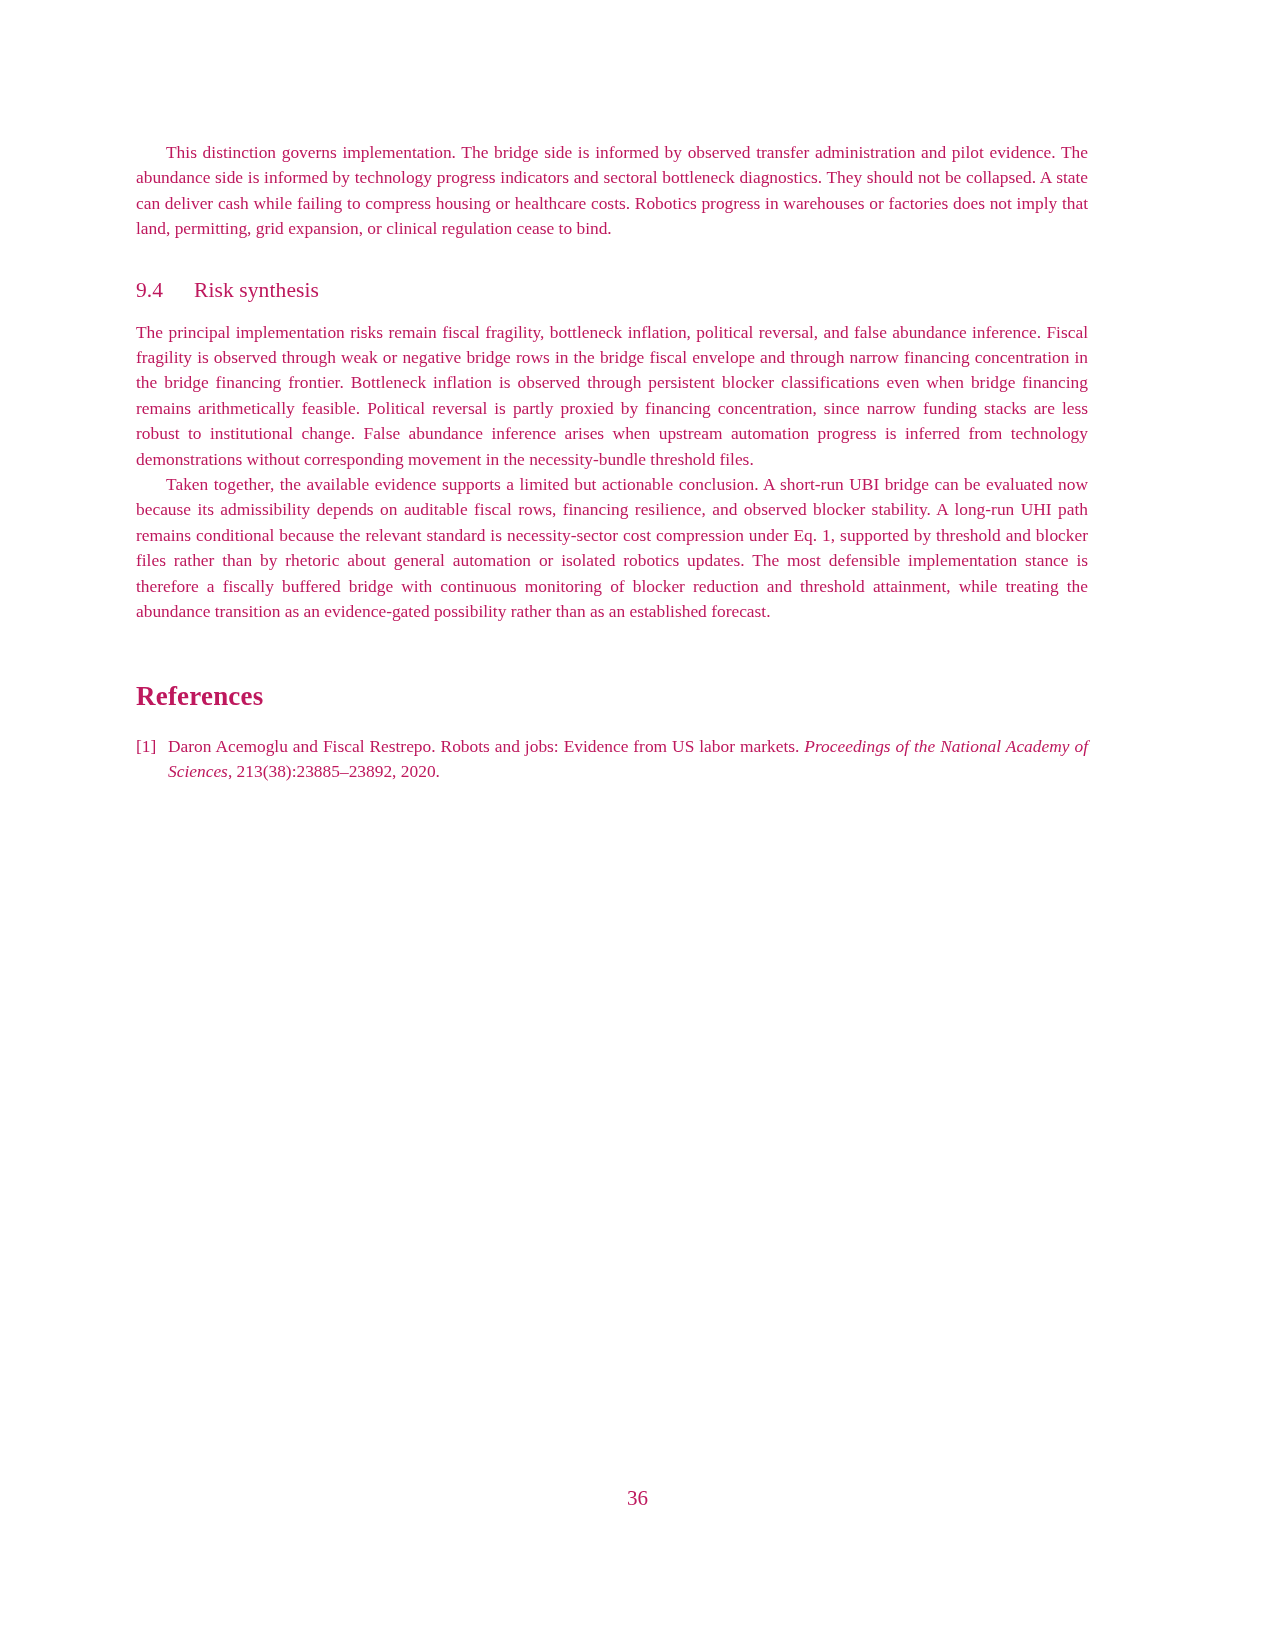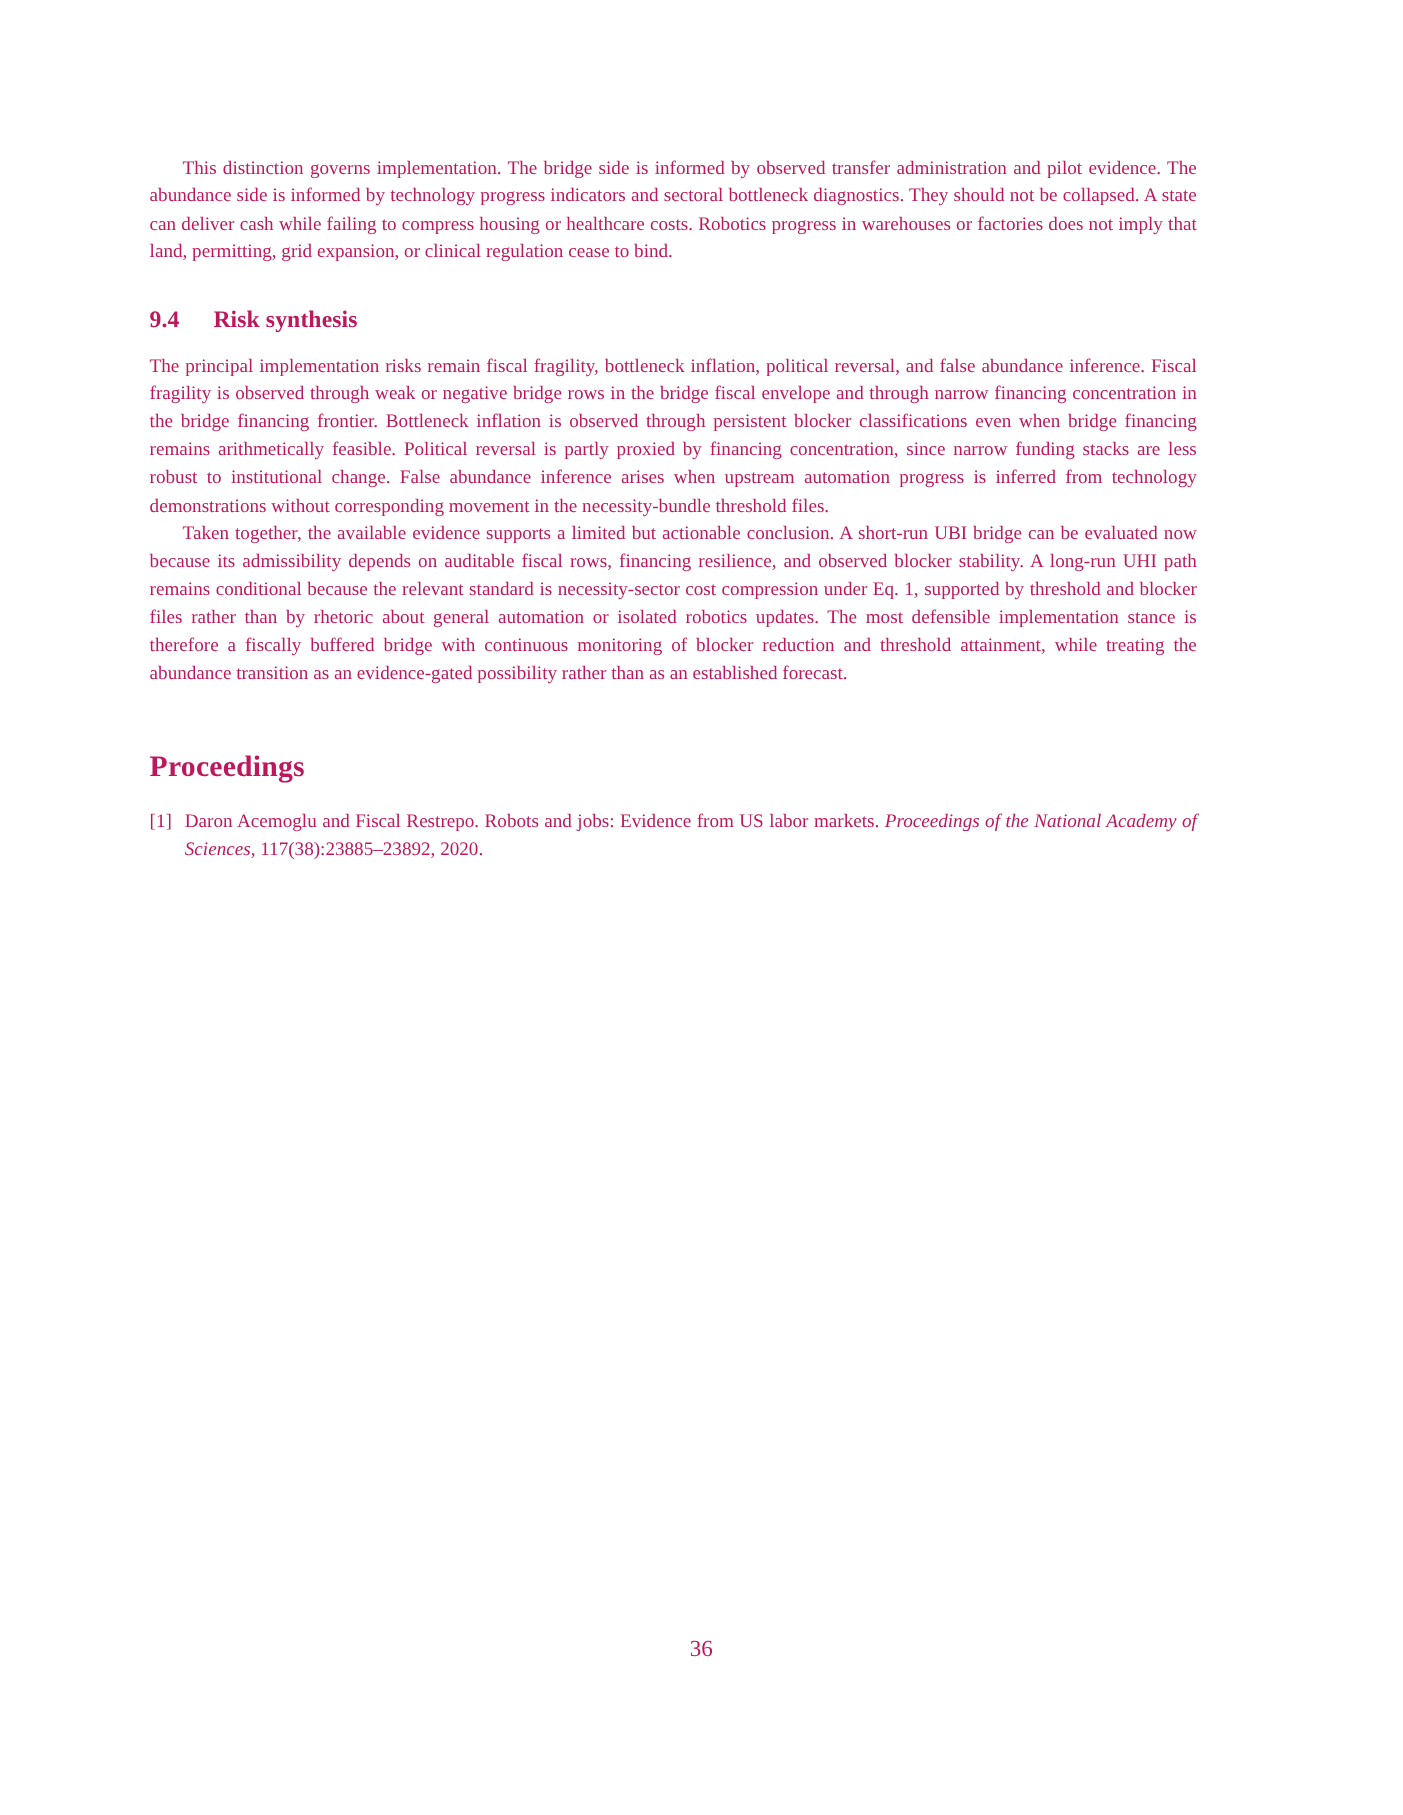--- a/index.html
+++ b/index.html
@@ -32,21 +32,21 @@
     hyphens: none;
   }
   p.indent-first {
     text-indent: 30px;
   }
   p.no-indent {
     text-indent: 0;
   }
   h2.section-heading {
     font-size: 21.5px;
-    font-weight: bold;
+    font-weight: normal;
     margin: 36px 0 17px 0;
     letter-spacing: 0.1px;
   }
   h2.section-heading .sec-num {
     display: inline-block;
     min-width: 58px;
   }
   h1.references-heading {
     font-size: 27px;
     font-weight: bold;
@@ -91,24 +91,24 @@
     <p class="body-text indent-first">This distinction governs implementation. The bridge side is informed by observed transfer administration and pilot evidence. The abundance side is informed by technology progress indicators and sectoral bottleneck diagnostics. They should not be collapsed. A state can deliver cash while failing to compress housing or healthcare costs. Robotics progress in warehouses or factories does not imply that land, permitting, grid expansion, or clinical regulation cease to bind.</p>
 
     <h2 class="section-heading">
       <span class="sec-num">9.4</span><span>Risk synthesis</span>
     </h2>
 
     <p class="body-text no-indent">The principal implementation risks remain fiscal fragility, bottleneck inflation, political reversal, and false abundance inference. Fiscal fragility is observed through weak or negative bridge rows in the bridge fiscal envelope and through narrow financing concentration in the bridge financing frontier. Bottleneck inflation is observed through persistent blocker classifications even when bridge financing remains arithmetically feasible. Political reversal is partly proxied by financing concentration, since narrow funding stacks are less robust to institutional change. False abundance inference arises when upstream automation progress is inferred from technology demonstrations without corresponding movement in the necessity-bundle threshold files.</p>
 
     <p class="body-text indent-first">Taken together, the available evidence supports a limited but actionable conclusion. A short-run UBI bridge can be evaluated now because its admissibility depends on auditable fiscal rows, financing resilience, and observed blocker stability. A long-run UHI path remains conditional because the relevant standard is necessity-sector cost compression under Eq. 1, supported by threshold and blocker files rather than by rhetoric about general automation or isolated robotics updates. The most defensible implementation stance is therefore a fiscally buffered bridge with continuous monitoring of blocker reduction and threshold attainment, while treating the abundance transition as an evidence-gated possibility rather than as an established forecast.</p>
 
-    <h1 class="references-heading">Proceedings</h1>
+    <h1 class="references-heading">References</h1>
 
     <div class="bib-entry">
       <span class="bib-label">[1]</span>
-      <span class="bib-body"><span>Daron Acemoglu and Fiscal Restrepo. Robots and jobs: Evidence from US labor markets. </span><i>Proceedings of the National Academy of Sciences</i><span>, 117(38):23885–23892, 2020.</span></span>
+      <span class="bib-body"><span>Daron Acemoglu and Fiscal Restrepo. Robots and jobs: Evidence from US labor markets. </span><i>Proceedings of the National Academy of Sciences</i><span>, 213(38):23885–23892, 2020.</span></span>
     </div>
 
   </div>
 
   <div class="page-number">36</div>
 
 </div>
 
 </body></html>

